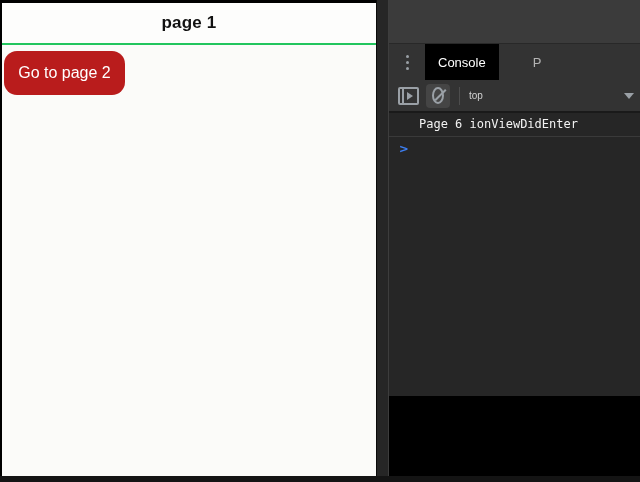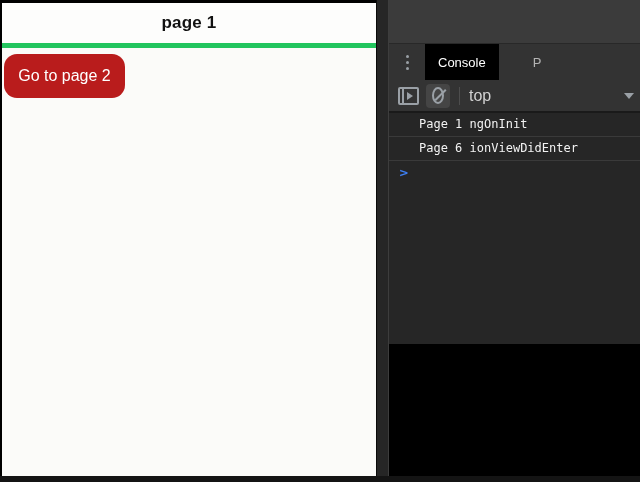--- a/index.html
+++ b/index.html
@@ -1,33 +1,33 @@
 <!DOCTYPE html>
 <html><head>
 <meta charset="utf-8">
 <style>
   html,body{margin:0;padding:0;background:#000;}
   .screen{position:relative;width:640px;height:482px;background:#000;overflow:hidden;
           font-family:"Liberation Sans",sans-serif;}
 
   
   .app-pane{position:absolute;left:2px;top:3px;width:374px;height:474px;background:#fbfbf9;}
-  .app-header{height:40px;background:#fdfdfc;border-bottom:5px solid #22c55e;
+  .app-header{height:40px;background:#fdfdfc;border-bottom:2px solid #22c55e;
               display:flex;align-items:center;justify-content:center;}
   .app-title{font-size:17px;font-weight:600;color:#111;letter-spacing:.2px;}
   .go-btn{display:block;margin:6px 0 0 2px;width:121px;height:44px;border:none;cursor:pointer;
           border-radius:13px;background:#b91c1c;color:#fff;font-size:16px;font-weight:500;
           font-family:"Liberation Sans",sans-serif;}
 
   
   .gutter{position:absolute;left:376px;top:0;width:13px;height:476px;background:#262626;
           border-left:1px solid #0a0a0a;border-right:1px solid #3d3d3d;box-sizing:border-box;}
 
   
-  .devtools{position:absolute;left:389px;top:0;width:251px;height:344px;background:#262626;
+  .devtools{position:absolute;left:389px;top:0;width:251px;height:396px;background:#262626;
             display:flex;flex-direction:column;overflow:hidden;}
   .dt-top{height:43px;background:#3b3b3b;border-bottom:1px solid #282828;flex:none;}
   .dt-tabbar{height:36px;background:#333;display:flex;align-items:stretch;flex:none;
              color:#ababab;font-size:13px;white-space:nowrap;}
   .kebab{width:36px;display:flex;flex-direction:column;align-items:center;justify-content:center;gap:3px;cursor:pointer;}
   .kebab i{width:3px;height:3px;border-radius:50%;background:#9aa0a6;}
   .dt-tab{display:flex;align-items:center;padding:0 13px;cursor:pointer;}
   .dt-tab.active{background:#000;color:#fff;}
   .dt-tab.ghost{padding:0;margin-left:34px;color:#b4b4b4;}
 
@@ -36,21 +36,21 @@
   .icon-sidebar{width:17px;height:14px;border:2px solid #9aa0a6;border-radius:2px;position:relative;cursor:pointer;}
   .icon-sidebar::before{content:"";position:absolute;left:2px;top:0;bottom:0;width:2px;background:#9aa0a6;}
   .icon-sidebar::after{content:"";position:absolute;left:7px;top:3px;border-left:6px solid #9aa0a6;
                        border-top:4px solid transparent;border-bottom:4px solid transparent;}
   .btn-clear{width:24px;height:24px;margin-left:7px;background:#454545;border-radius:4px;border:none;cursor:pointer;
              display:flex;align-items:center;justify-content:center;}
   .icon-ban{width:13px;height:13px;border:2px solid #9aa0a6;border-radius:50%;position:relative;}
   .icon-ban::before{content:"";position:absolute;left:-1px;top:5px;width:15px;height:2px;background:#9aa0a6;
                     transform:rotate(-45deg);}
   .tb-sep{width:1px;height:18px;background:#4d4d4d;margin:0 9px 0 9px;}
-  .ctx-label{color:#d2d2d2;font-size:16px;text-align:right;}
+  .ctx-label{color:#d2d2d2;font-size:10px;text-align:right;}
   .tb-spacer{flex:1;}
   .caret-down{width:0;height:0;border-left:5px solid transparent;border-right:5px solid transparent;
               border-top:6px solid #9aa0a6;cursor:pointer;}
 
   .console-area{flex:1;background:#262626;overflow:hidden;}
   .console-row{height:23px;line-height:23px;border-bottom:1px solid #3a3a3a;
                font-family:"DejaVu Sans Mono","Liberation Mono",monospace;
                font-size:12px;color:#f2f2f2;padding-left:30px;white-space:nowrap;}
   .prompt-row{height:23px;display:flex;align-items:center;padding-left:11px;cursor:text;}
   .prompt-chevron{color:#3d7ef0;font-weight:700;font-size:13px;
@@ -94,21 +94,20 @@
       <button class="btn-clear">
         <span class="icon-ban"></span>
       </button>
       <div class="tb-sep"></div>
       <span class="ctx-label">top</span>
       <div class="tb-spacer"></div>
       <div class="caret-down"></div>
     </div>
 
     <div class="console-area">
-      <div class="console-row">Page 1 ngOnInit</div>
       <div class="console-row">Page 6 ionViewDidEnter</div>
       <div class="prompt-row">
         <span class="prompt-chevron">&gt;</span>
       </div>
     </div>
   </div>
 
   <div class="bottom-bar"></div>
 </div>
 

